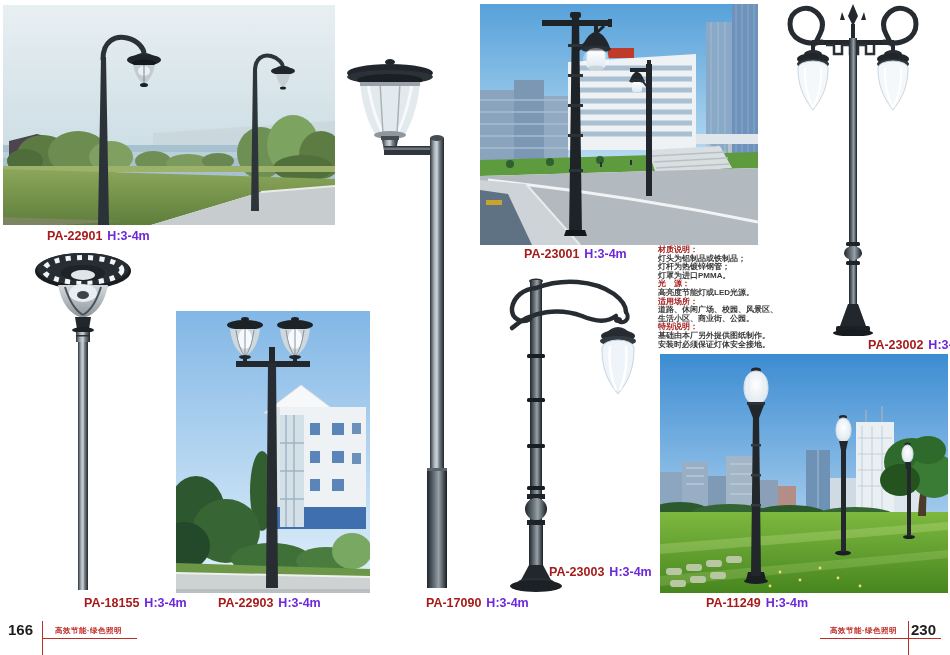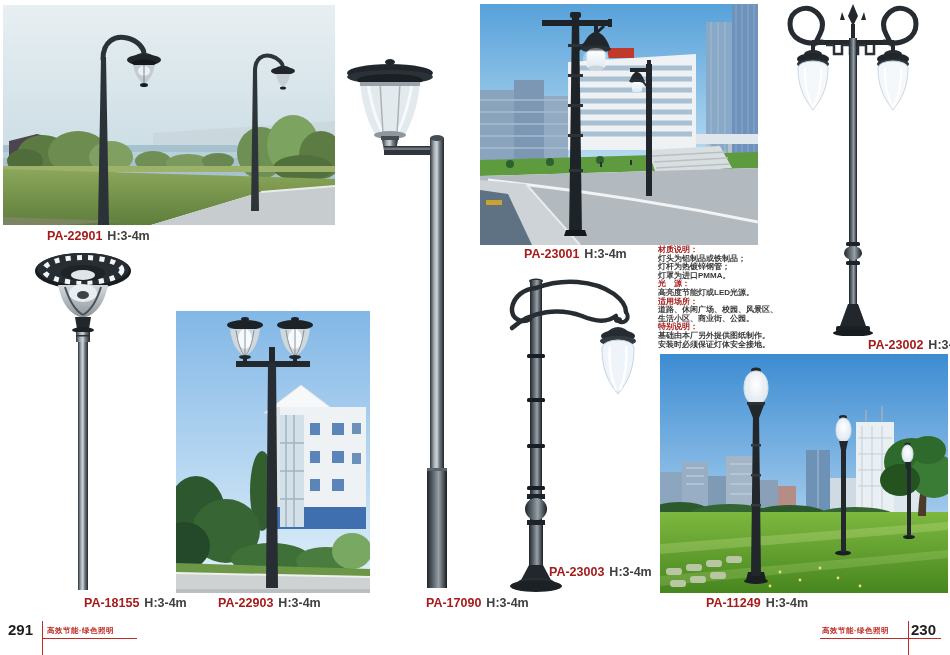--- a/index.html
+++ b/index.html
@@ -1,27 +1,27 @@
 <!DOCTYPE html>
 <html style="--accent-red: #a61b1b; --footer-red: #bf2c26;"><head>
 <meta charset="utf-8">
 <style>
   html,body{margin:0;padding:0;background:#fff;}
   .canvas{position:relative;width:950px;height:655px;background:#ffffff;overflow:hidden;
           font-family:"Liberation Sans",sans-serif;}
   figure{margin:0;position:absolute;overflow:hidden;}
   .plabel{position:absolute;white-space:nowrap;font-size:12.5px;font-weight:bold;letter-spacing:0;}
   .plabel .code{color:var(--accent-red,#a61b1b);padding-left:41px;}
-  .plabel .ph{color:#404040;margin-left:5px;}
+  .plabel .ph{color:#6d28d9;margin-left:5px;}
   .specs{position:absolute;left:658px;top:246px;width:134px;font-size:8px;line-height:8.6px;
          font-weight:bold;color:#3a3a3a;}
   .specs .hd{color:var(--accent-red,#a61b1b);}
   .pgnum{position:absolute;font-size:15px;font-weight:bold;color:#1d1d1d;}
   .slogan{position:absolute;font-size:7.5px;font-weight:bold;color:var(--footer-red,#c03028);
-          letter-spacing:.5px;white-space:nowrap;}
+          letter-spacing:.5px;white-space:nowrap;margin-left:8px;}
   .vline{position:absolute;width:1px;background:var(--footer-red,#c03028);}
   .uline{position:absolute;height:1px;background:var(--footer-red,#c03028);}
 </style>
 </head>
 <body>
 
 <div class="canvas">
 
   <svg width="0" height="0" style="position:absolute" aria-hidden="true">
     <defs>
@@ -437,21 +437,21 @@
     <div class="hd">光　源：</div>
     <div>高亮度节能灯或LED光源。</div>
     <div class="hd">适用场所：</div>
     <div>道路、休闲广场、校园、风景区、</div>
     <div>生活小区、商业街、公园。</div>
     <div class="hd">特别说明：</div>
     <div>基础由本厂另外提供图纸制作。</div>
     <div>安装时必须保证灯体安全接地。</div>
   </div>
 
-  <span class="pgnum" style="left:8px;top:621px">291</span>
+  <span class="pgnum" style="left:8px;top:621px">166</span>
   <div class="vline" style="left:42px;top:621px;height:34px"></div>
   <span class="slogan" style="left:47px;top:626px">高效节能·绿色照明</span>
   <div class="uline" style="left:42px;top:638px;width:95px"></div>
 
   <span class="slogan" style="left:822px;top:626px">高效节能·绿色照明</span>
   <div class="vline" style="left:908px;top:621px;height:34px"></div>
   <span class="pgnum" style="left:911px;top:621px">230</span>
   <div class="uline" style="left:820px;top:638px;width:121px"></div>
 
 </div>

